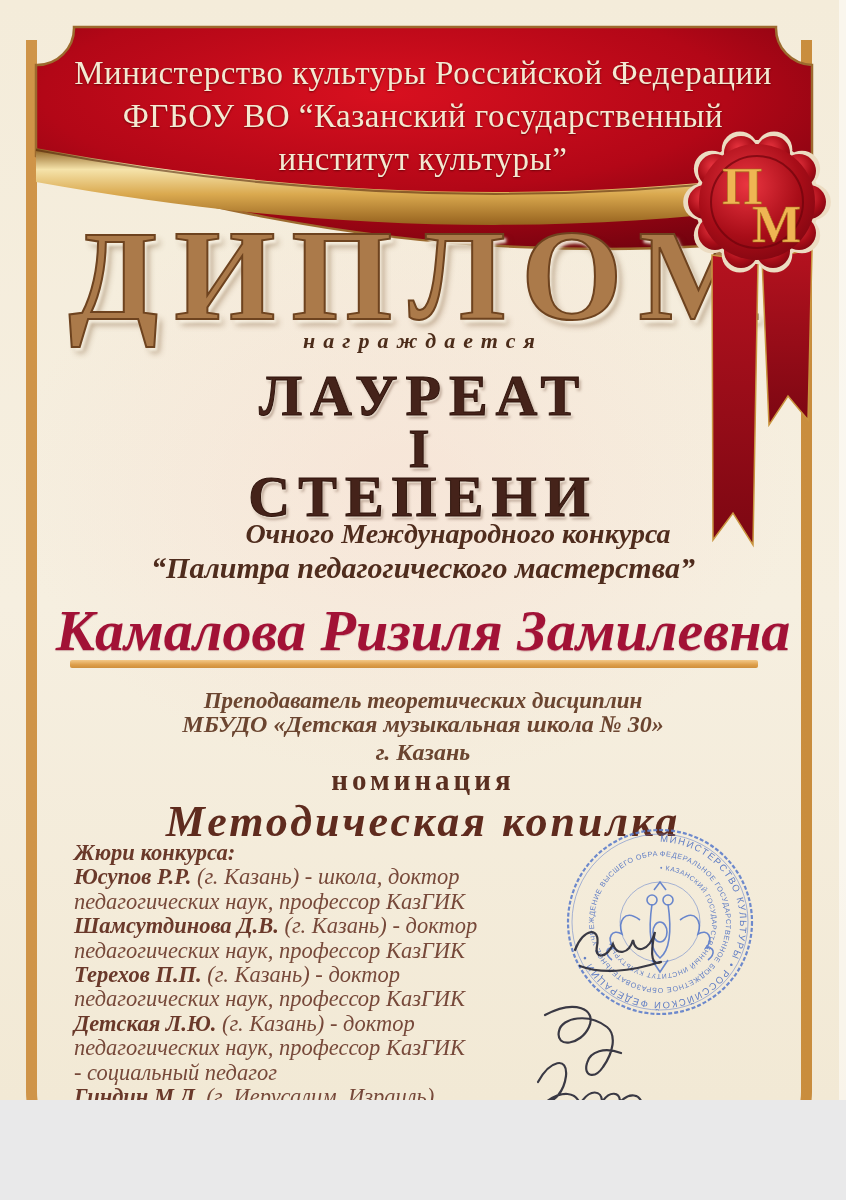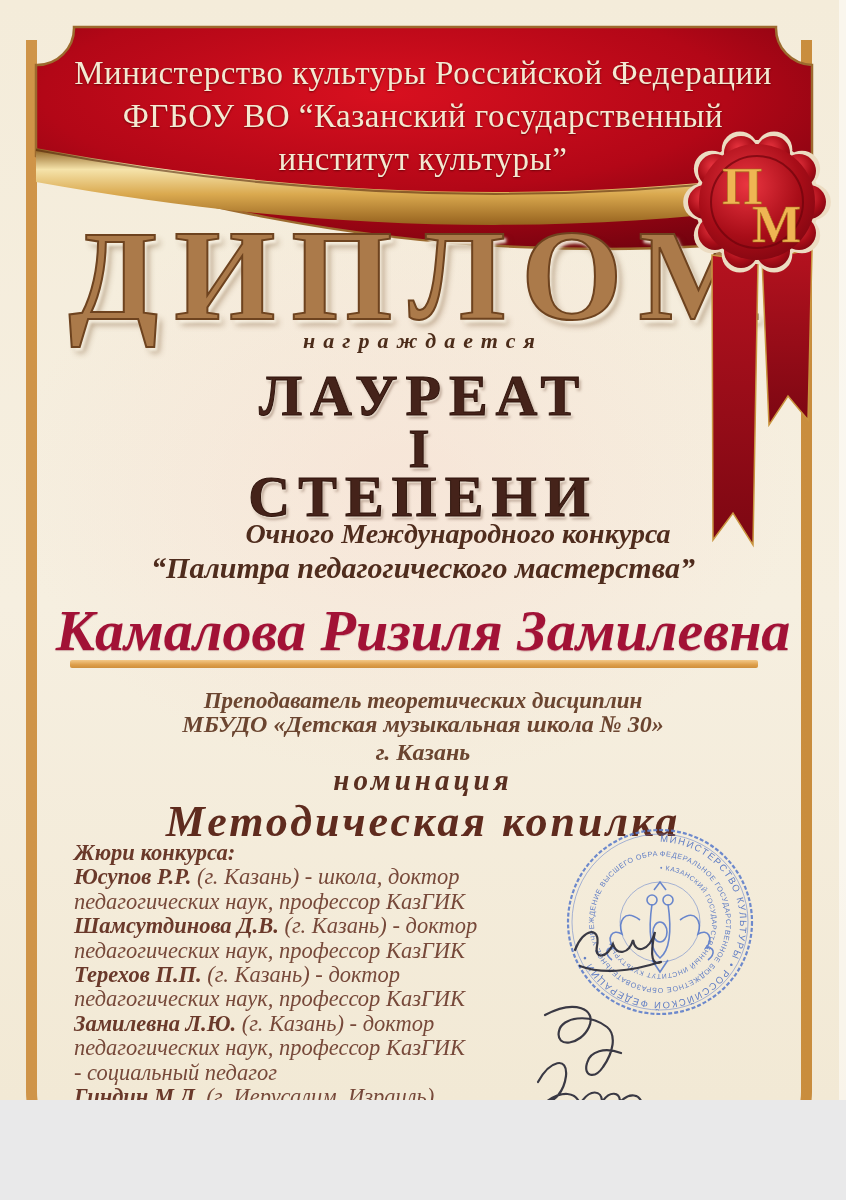--- a/index.html
+++ b/index.html
@@ -28,21 +28,21 @@
   .numeral{font-size:54px;}
   .degree{font-size:58px;}
   .contest{font-style:italic;font-weight:bold;color:#4f2c1d;}
   .contest1{font-size:28px;padding-left:35px;}
   .contest2{font-size:30px;}
   .name{font-size:58px;font-weight:bold;font-style:italic;color:#a21236;
         text-shadow:0 1px 1px rgba(120,10,40,.3);}
   .underline{left:70px;top:660px;width:688px;height:8px;
        background:linear-gradient(180deg,#f3c888,#dd9e4a 60%,#cf8f3c);border-radius:2px;}
   .pos{font-style:italic;font-weight:bold;color:#6b4530;font-size:24px;margin-top:9px;}
-  .nomlabel{font-style:italic;font-weight:bold;color:#5a2f20;font-size:29px;letter-spacing:4px;}
+  .nomlabel{font-weight:bold;color:#5a2f20;font-size:29px;letter-spacing:4px;}
   .nomvalue{font-style:italic;font-weight:bold;color:#5f2b1e;font-size:44px;letter-spacing:3px;}
   .jury{left:74px;top:841px;width:540px;font-size:22.5px;line-height:24.4px;
         font-style:italic;color:#77493a;}
   .jury b{color:#6a392a;}
   .date{font-size:28px;font-weight:bold;font-style:italic;color:#a62a38;letter-spacing:1px;padding-left:8px;}
   svg{display:block;}
 </style>
 </head>
 <body>
 
@@ -111,21 +111,21 @@
   <div class="center nomvalue" style="top:796px">Методическая копилка</div>
 
   <div class="abs jury">
     <div><b>Жюри конкурса:</b><span></span></div>
     <div><b>Юсупов Р.Р.</b><span> (г. Казань) - школа, доктор</span></div>
     <div><b></b><span>педагогических наук, профессор КазГИК</span></div>
     <div><b>Шамсутдинова Д.В.</b><span> (г. Казань) - доктор</span></div>
     <div><b></b><span>педагогических наук, профессор КазГИК</span></div>
     <div><b>Терехов П.П.</b><span> (г. Казань) - доктор</span></div>
     <div><b></b><span>педагогических наук, профессор КазГИК</span></div>
-    <div><b>Замилевна Л.Ю.</b><span> (г. Казань) - доктор</span></div>
+    <div><b>Детская Л.Ю.</b><span> (г. Казань) - доктор</span></div>
     <div><b></b><span>педагогических наук, профессор КазГИК</span></div>
     <div><b></b><span>- социальный педагог</span></div>
     <div><b>Гиндин М.Д.</b><span> (г. Иерусалим, Израиль)</span></div>
   </div>
 
   <svg class="abs" style="left:660px;top:128px" width="180" height="430" viewBox="0 0 180 430">
     <defs>
       <radialGradient id="waxg" cx="42%" cy="35%" r="75%">
         <stop offset="0%" stop-color="#ea3540"></stop>
         <stop offset="60%" stop-color="#a80d18"></stop>

